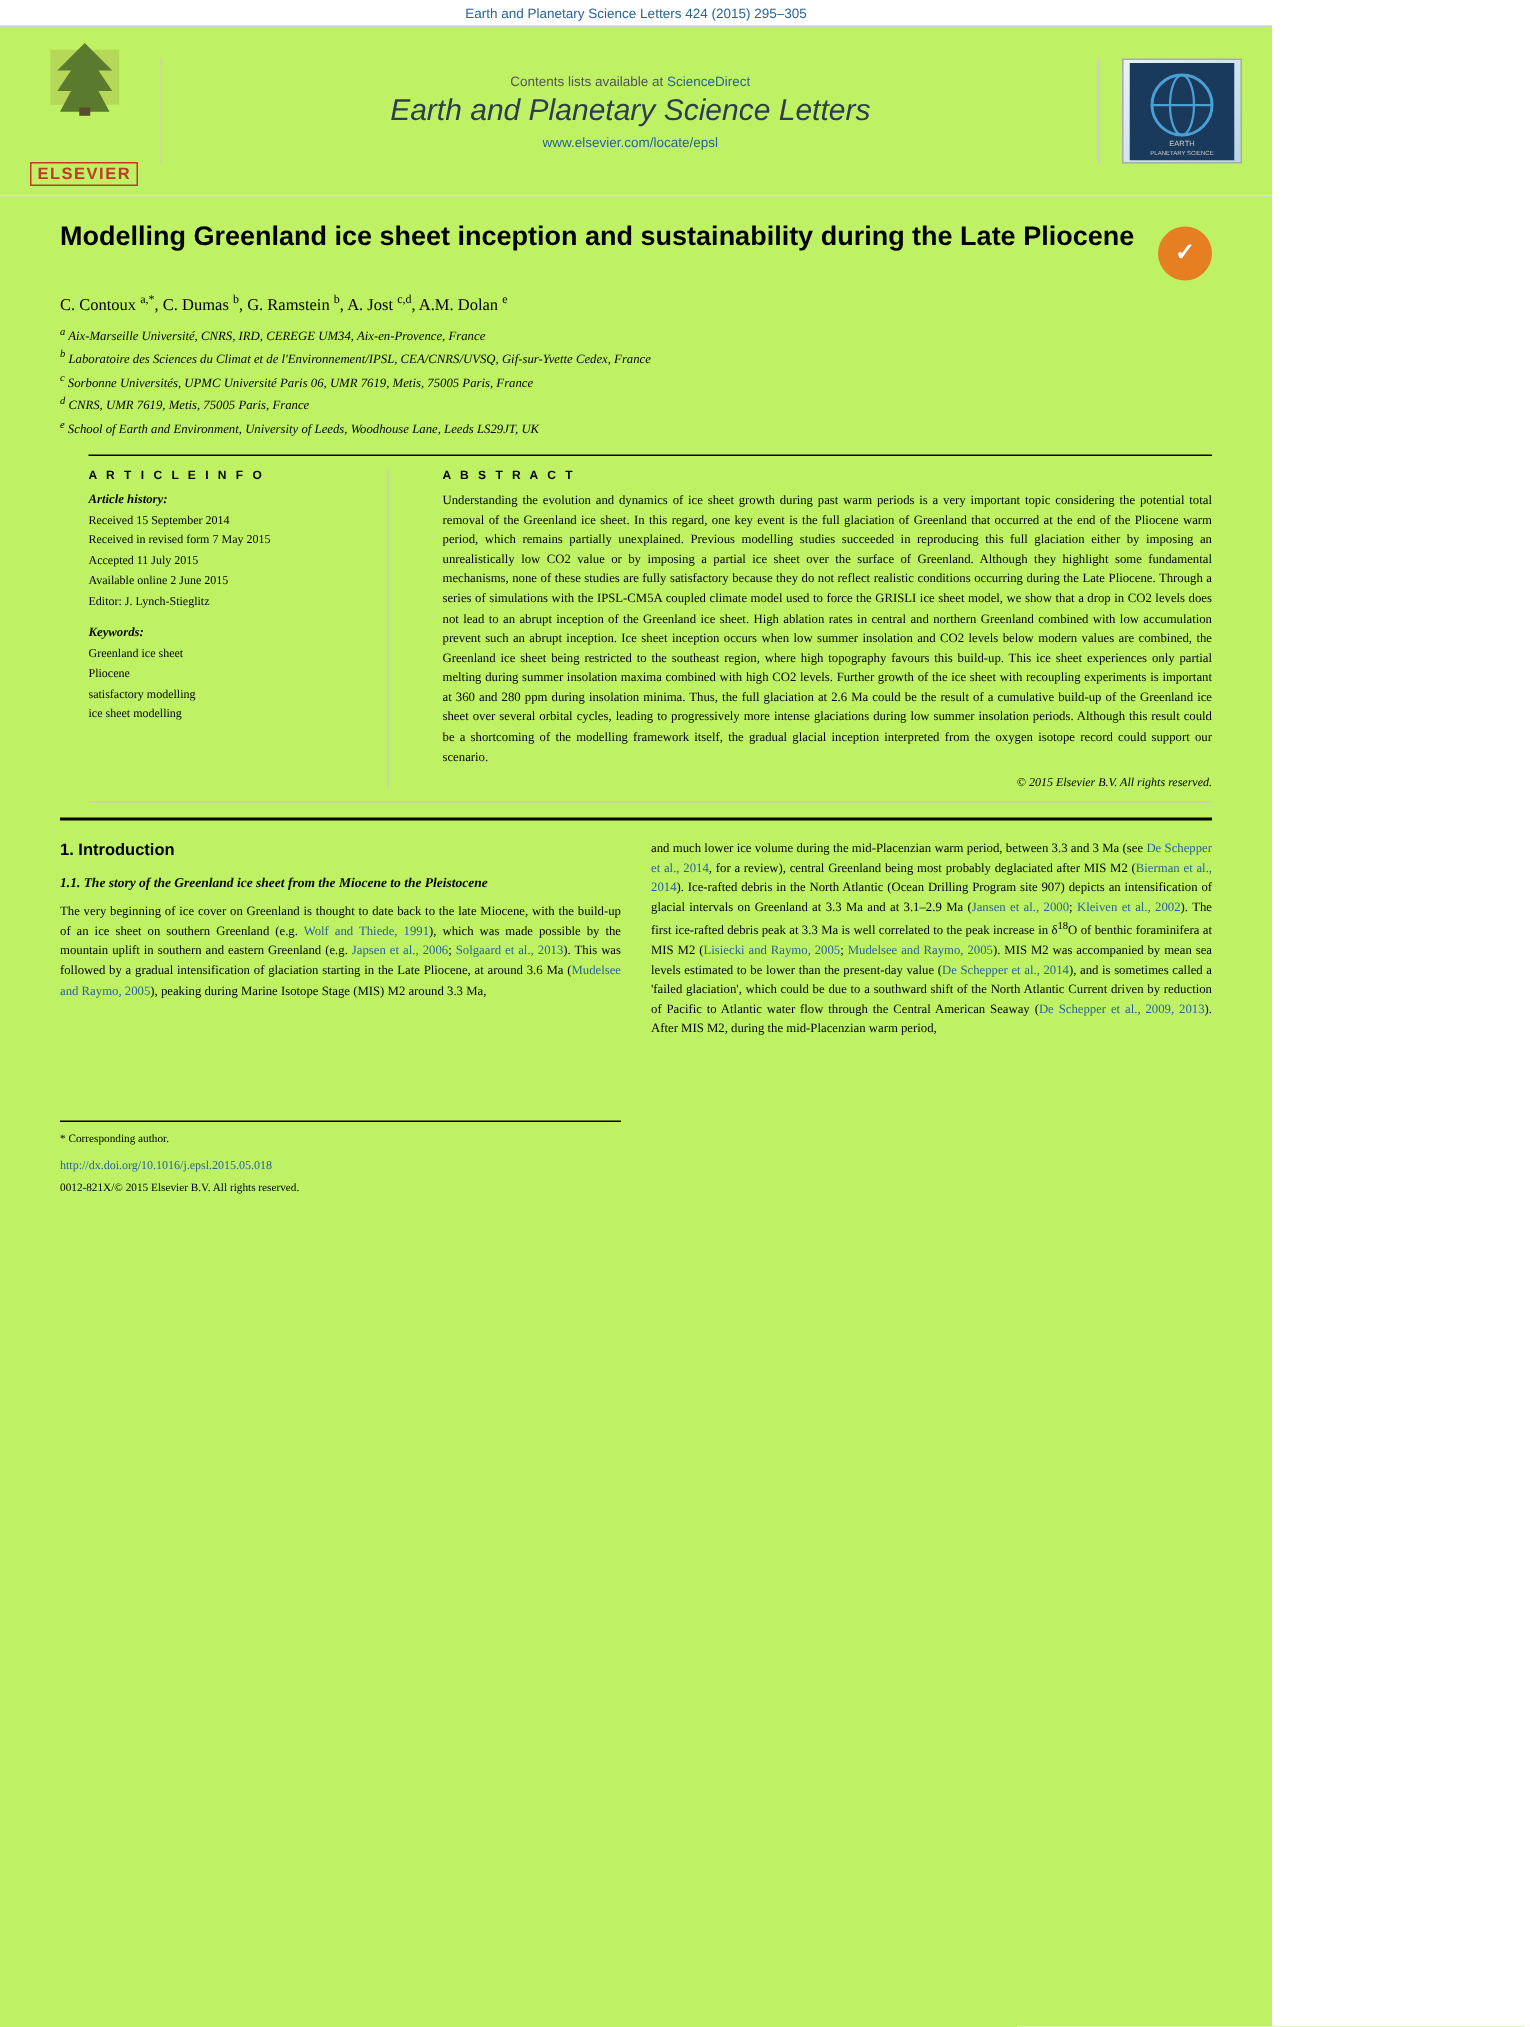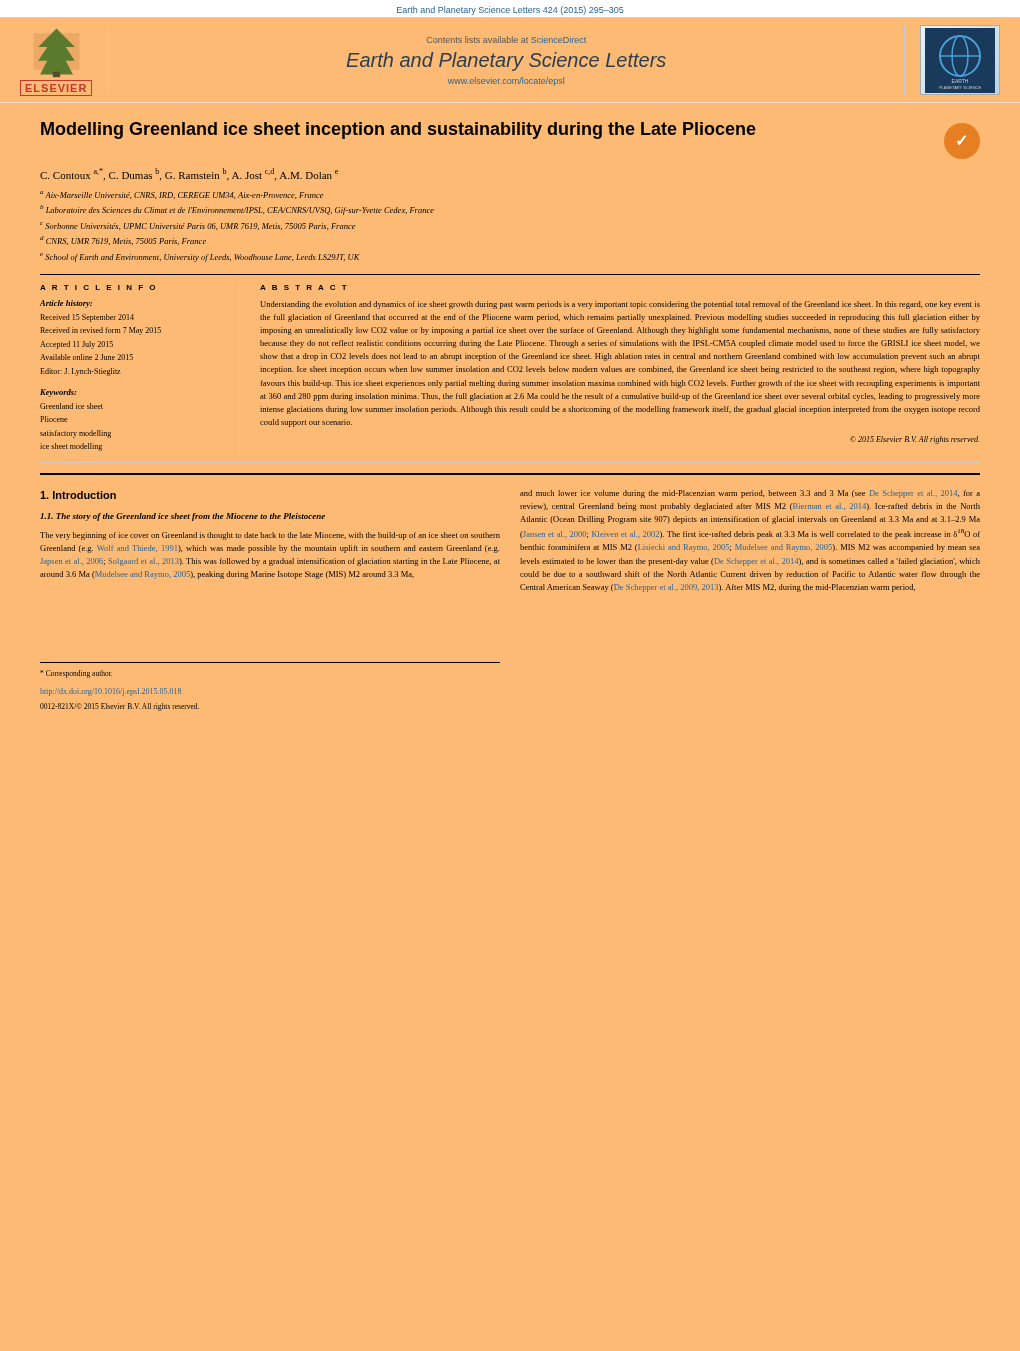--- a/index.html
+++ b/index.html
@@ -5,23 +5,23 @@
     * { margin: 0; padding: 0; box-sizing: border-box; }
     body {
       background: #fff;
       font-family: 'Times New Roman', Times, serif;
       font-size: 10px;
       color: #000;
       width: 1020px;
       min-height: 1351px;
     }
     .page {
-      width: 1020px;
+      width: 848px;
       min-height: 1351px;
-      background: #fdba74;
+      background: #bef264;
       padding: 0;
     }
     
     .top-bar {
       background: #fff;
       border-bottom: 1px solid #ccc;
       padding: 4px 0 2px 0;
       text-align: center;
     }
     .journal-ref {
@@ -126,25 +126,26 @@
     .affil-line {
       margin-bottom: 1px;
     }
     .affil-sup {
       font-size: 7px;
       vertical-align: super;
     }
     
     .two-col {
       display: flex;
-      gap: 20px;
+      gap: 36px;
       margin-bottom: 10px;
       border-top: 1px solid #000;
       border-bottom: 1px solid #ccc;
       padding: 8px 0;
+      margin-left: 19px;
     }
     .article-info {
       width: 200px;
       flex-shrink: 0;
       border-right: 1px solid #ccc;
       padding-right: 12px;
     }
     .info-section-title {
       font-family: Arial, sans-serif;
       font-size: 8px;
@@ -248,20 +249,21 @@
     }
     .footer-copyright {
       font-size: 7.5px;
       margin-top: 3px;
     }
     .elsevier-left {
       display: flex;
       flex-direction: column;
       align-items: center;
       margin-right: 0;
+      gap: 28px;
     }
     .tree-svg {
       width: 55px;
       height: 55px;
     }
     .elsevier-wordmark {
       font-family: Arial, sans-serif;
       font-size: 11px;
       font-weight: bold;
       color: #c0392b;

